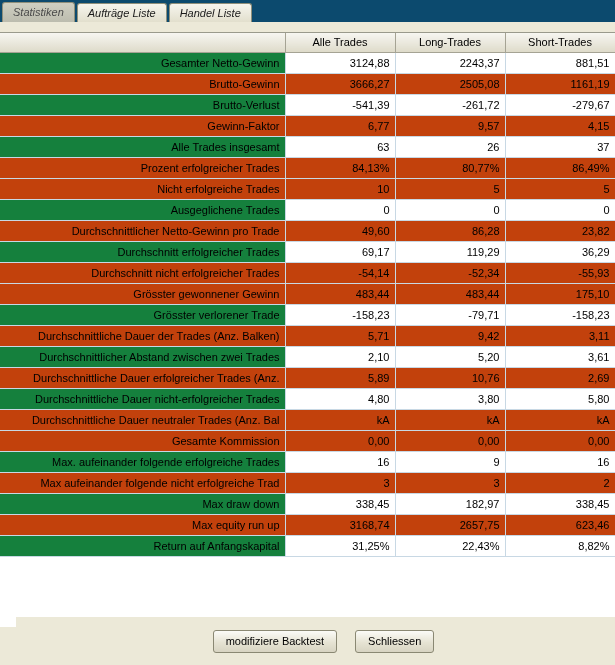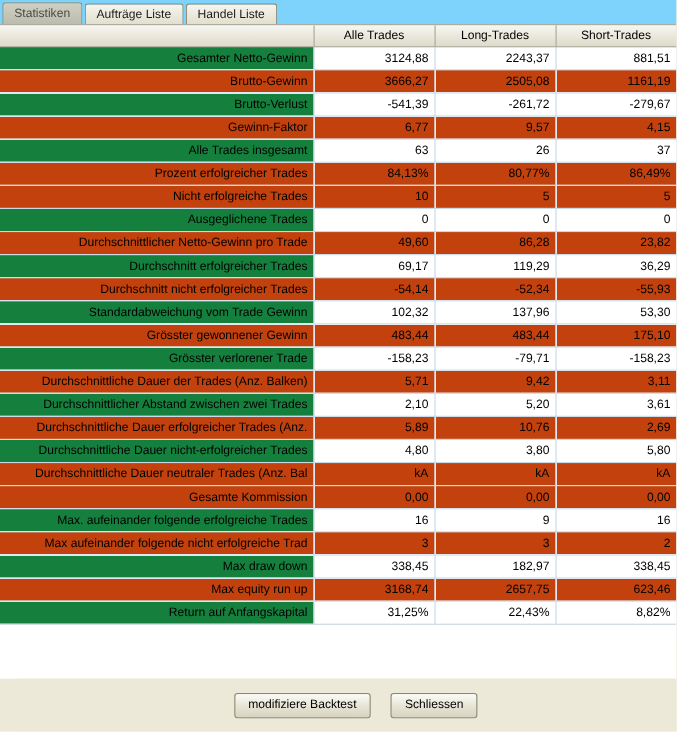--- a/index.html
+++ b/index.html
@@ -22,25 +22,26 @@
     background: #ece9d8;
   }
 
   
   .tabstrip {
     position: absolute;
     left: 0;
     top: 0;
     width: 615px;
     height: 22px;
-    background: #7dd3fc;
+    background: #0c4a6e;
     display: flex;
     align-items: flex-end;
     padding-left: 2px;
     box-sizing: border-box;
+    font-style: italic;
   }
   .tab {
     height: 18px;
     line-height: 18px;
     padding: 0 10px;
     margin-right: 2px;
     font-size: 11px;
     border: 1px solid #8f8f7a;
     border-bottom: none;
     border-radius: 3px 3px 0 0;
@@ -53,21 +54,21 @@
     background: linear-gradient(to bottom, #cfcfc2 0%, #bcbcae 100%);
     color: #4a4a4a;
     height: 19px;
     line-height: 19px;
   }
 
   
   .table-wrap {
     position: absolute;
     left: 0;
-    top: 22px;
+    top: 32px;
     width: 615px;
     height: 595px;
     background: #fff;
     border-top: 1px solid #9a9a8c;
     box-sizing: border-box;
     overflow: hidden;
   }
   table.stats {
     border-collapse: collapse;
     width: 615px;
@@ -230,26 +231,20 @@
             <td class="val">69,17</td>
             <td class="val">119,29</td>
             <td class="val">36,29</td>
           </tr>
           <tr class="alt">
             <td class="label">Durchschnitt nicht erfolgreicher Trades</td>
             <td class="val">-54,14</td>
             <td class="val">-52,34</td>
             <td class="val">-55,93</td>
           </tr>
-          <tr class="">
-            <td class="label">Standardabweichung vom Trade Gewinn</td>
-            <td class="val">102,32</td>
-            <td class="val">137,96</td>
-            <td class="val">53,30</td>
-          </tr>
           <tr class="alt">
             <td class="label">Grösster gewonnener Gewinn</td>
             <td class="val">483,44</td>
             <td class="val">483,44</td>
             <td class="val">175,10</td>
           </tr>
           <tr class="">
             <td class="label">Grösster verlorener Trade</td>
             <td class="val">-158,23</td>
             <td class="val">-79,71</td>

